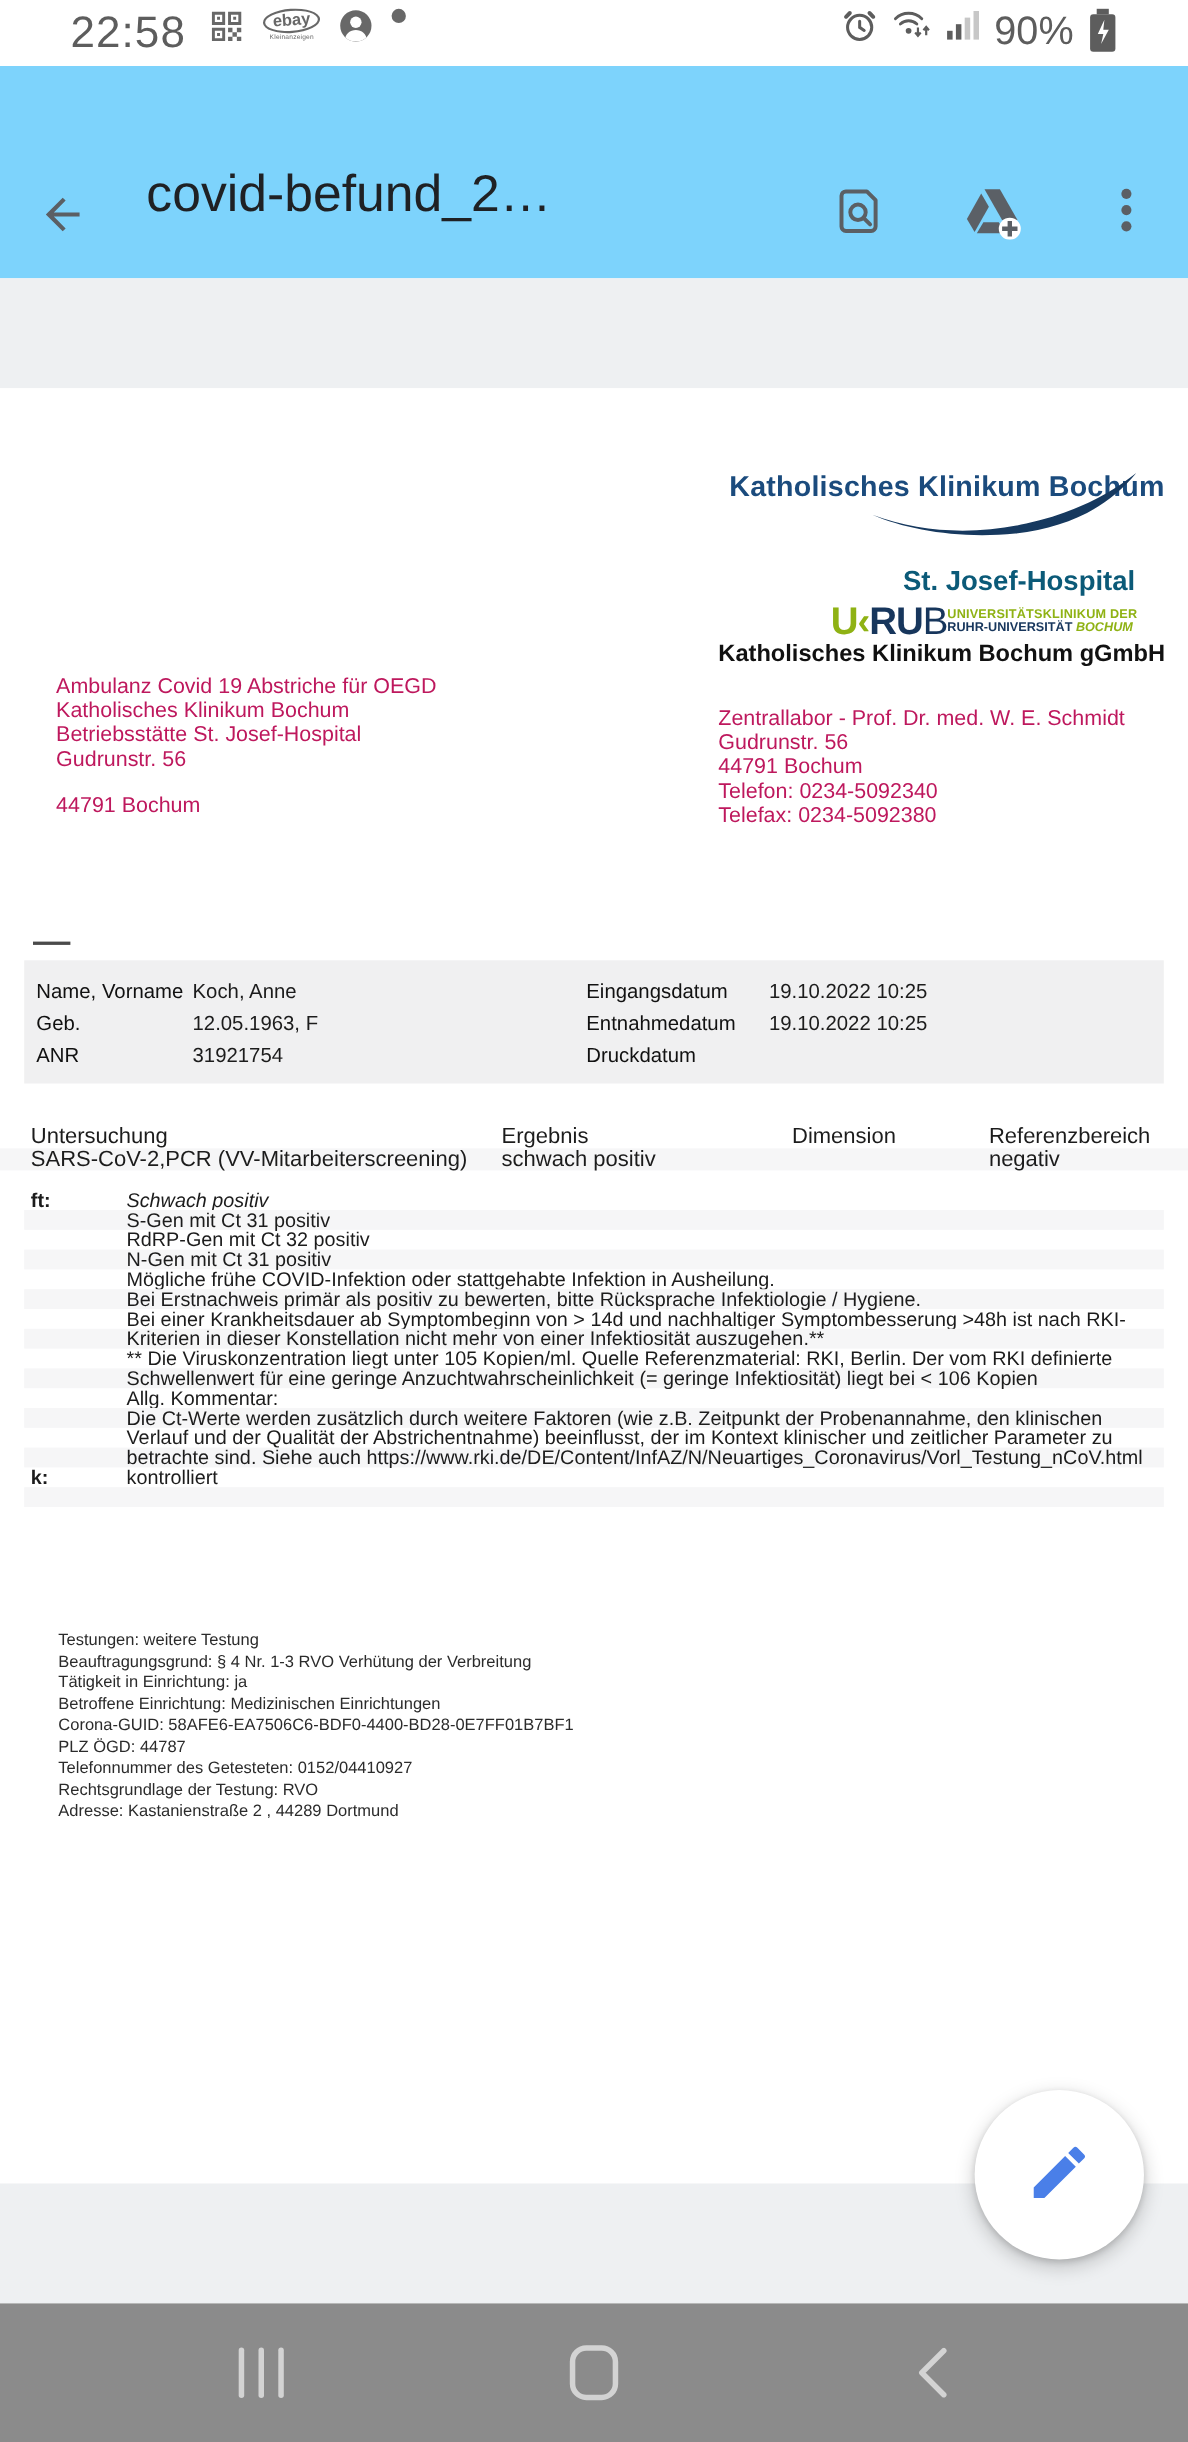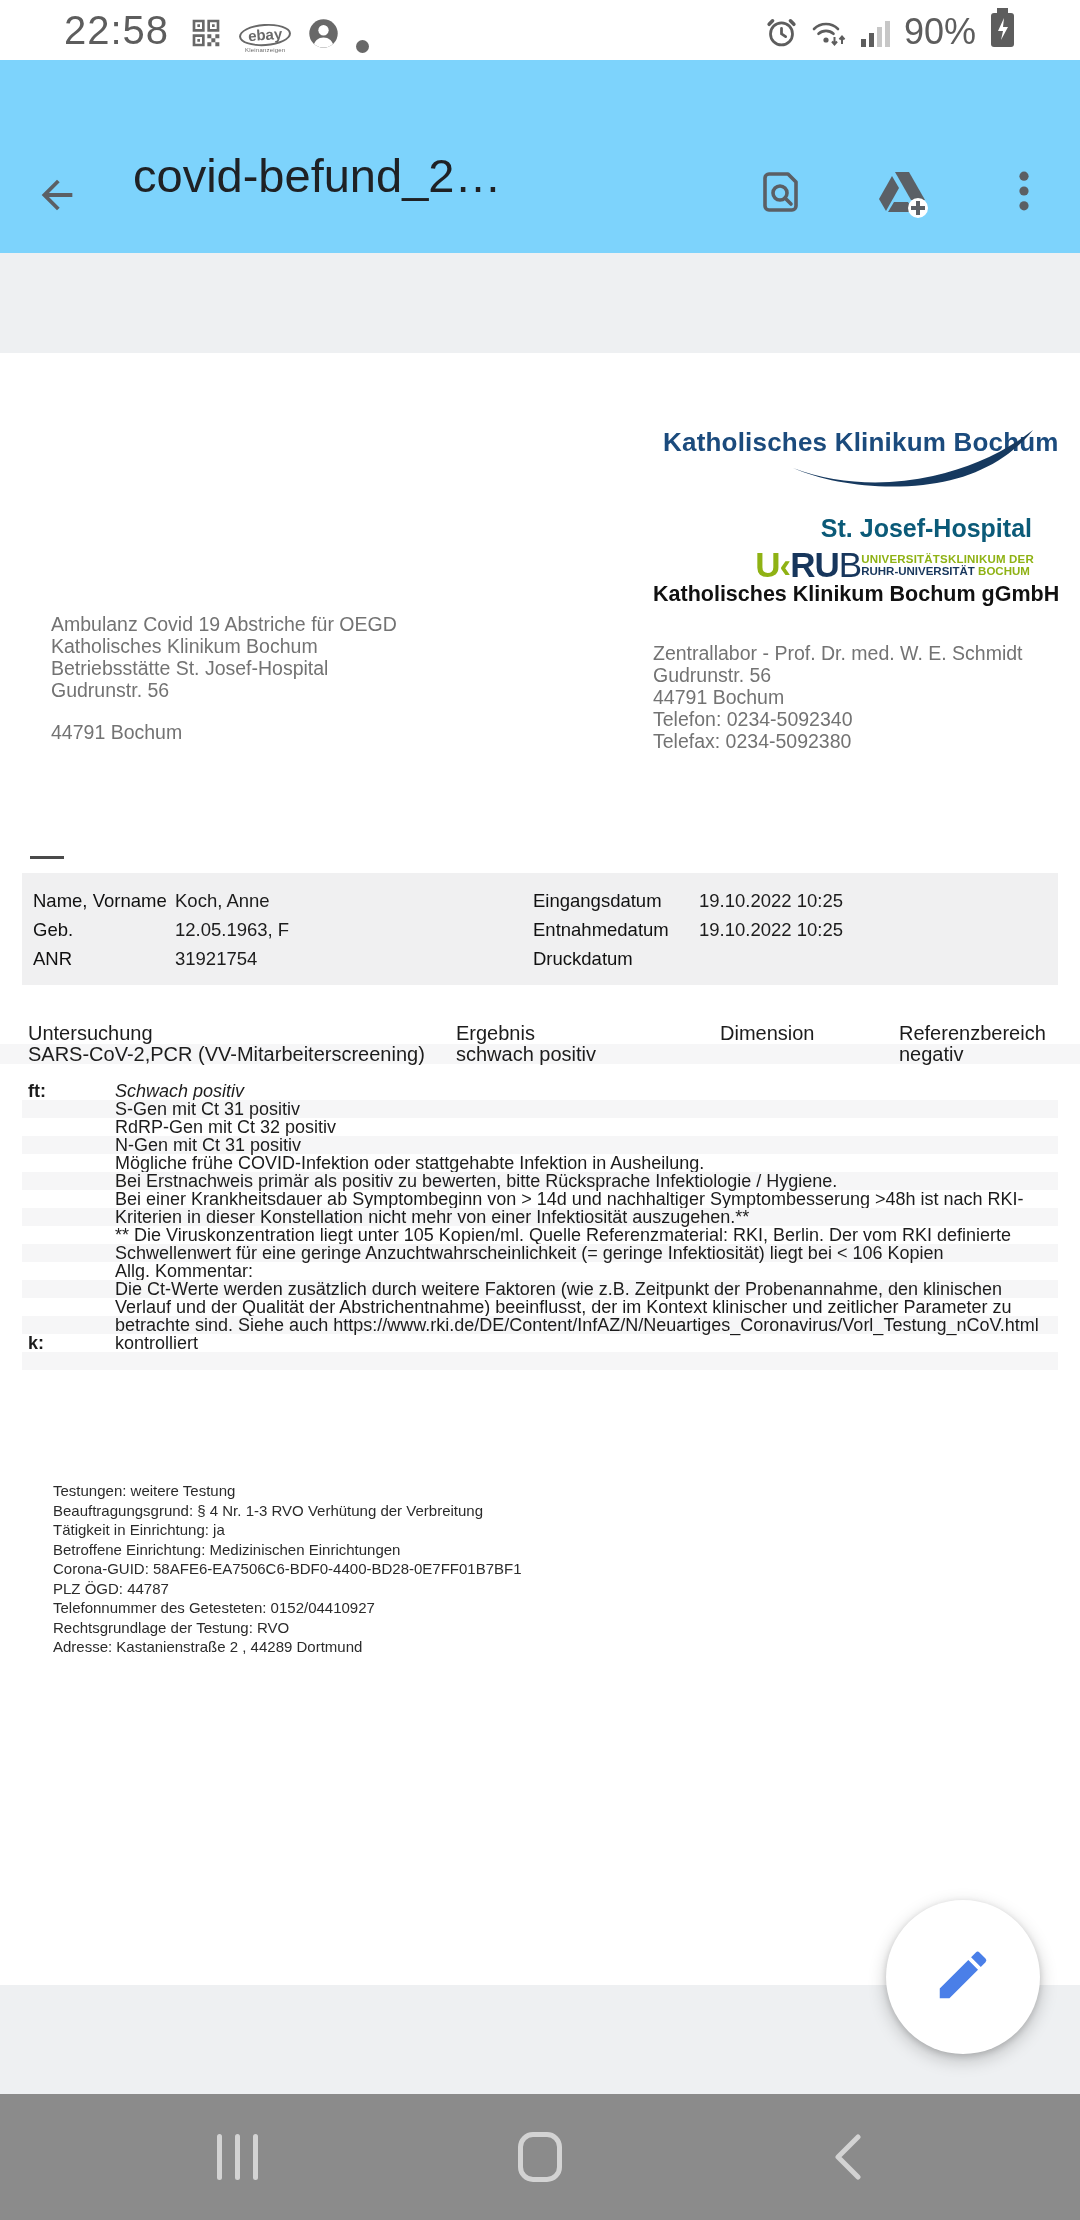--- a/index.html
+++ b/index.html
@@ -2,21 +2,21 @@
 <html><head>
 <meta charset="utf-8">
 <style>
   * { margin:0; padding:0; box-sizing:border-box; }
   html,body { width:1080px; height:2220px; background:#fff; font-family:"Liberation Sans", sans-serif; overflow:hidden; }
   .screen { position:relative; width:1080px; height:2220px; background:#fff; }
 
   
   .status-bar { position:absolute; top:0; left:0; width:1080px; height:60px; background:#fff;
     display:flex; align-items:center; justify-content:space-between; padding:0 64px; }
-  .sb-left, .sb-right { display:flex; align-items:flex-end; }
+  .sb-left, .sb-right { display:flex; align-items:flex-start; }
   .sb-left { gap:17px; }
   .sb-right { gap:13px; }
   .sb-time { font-size:40px; color:#5d5d5d; letter-spacing:1px; margin-right:4px; }
   .sb-pct { font-size:36px; color:#5d5d5d; }
   .ebay-wrap { display:flex; flex-direction:column; align-items:center; color:#686868; }
   .ebay-oval { border:2.5px solid #686868; border-radius:50%; padding:1px 7px 2px; font-size:15px; font-weight:bold; transform:rotate(-4deg); line-height:15px; }
   .ebay-sub { font-size:6px; letter-spacing:.2px; margin-top:1px; }
   .sb-dot { width:13px; height:13px; border-radius:50%; background:#686868; }
 
   
@@ -40,25 +40,25 @@
   .swoosh { position:absolute; left:793px; top:77px; }
   .sjh { position:absolute; right:48px; top:161px; font-size:25px; font-weight:bold; color:#0b5a78; }
   .ukrub-row { position:absolute; right:46px; top:194px; display:flex; }
   .ukrub-word { font-size:35px; font-weight:800; letter-spacing:-1px; line-height:35px; }
   .ukrub-word .g { color:#8fb214; }
   .ukrub-word .n { color:#17365c; }
   .ukrub-word .b { color:#17365c; font-weight:400; }
   .uni-lines { display:flex; flex-direction:column; justify-content:center; }
   .uni-l1 { font-size:11.5px; font-weight:bold; color:#8fb214; letter-spacing:.2px; }
   .uni-l2 { font-size:11.5px; font-weight:bold; color:#17365c; }
-  .uni-l2 .g2 { color:#8fb214; font-weight:bold; }
+  .uni-l2 .g2 { color:#8fb214; font-weight:bold;font-style:italic; }
 
   .org-name { position:absolute; left:653px; top:229px; font-size:21.5px; font-weight:bold; color:#111; }
 
-  .addr { font-size:19.5px; line-height:22px; color:#737373; }
+  .addr { font-size:19.5px; line-height:22px; color:#be185d; }
   .addr-left  { position:absolute; left:51px;  top:260px; }
   .addr-right { position:absolute; left:653px; top:289px; }
   .addr .gap-line { margin-top:20px; }
 
   .fold-dash { position:absolute; left:30px; top:503px; width:34px; height:3px; background:#4a4a4a; }
 
   .patient-band { position:absolute; left:22px; top:520px; width:1036px; height:112px; background:#f0f0f1;
     display:grid; grid-template-columns:142px 358px 166px auto; align-content:start;
     padding:13px 0 0 11px; font-size:18.5px; line-height:29px; }
   .patient-band .lbl { font-weight:normal; color:#111; }

